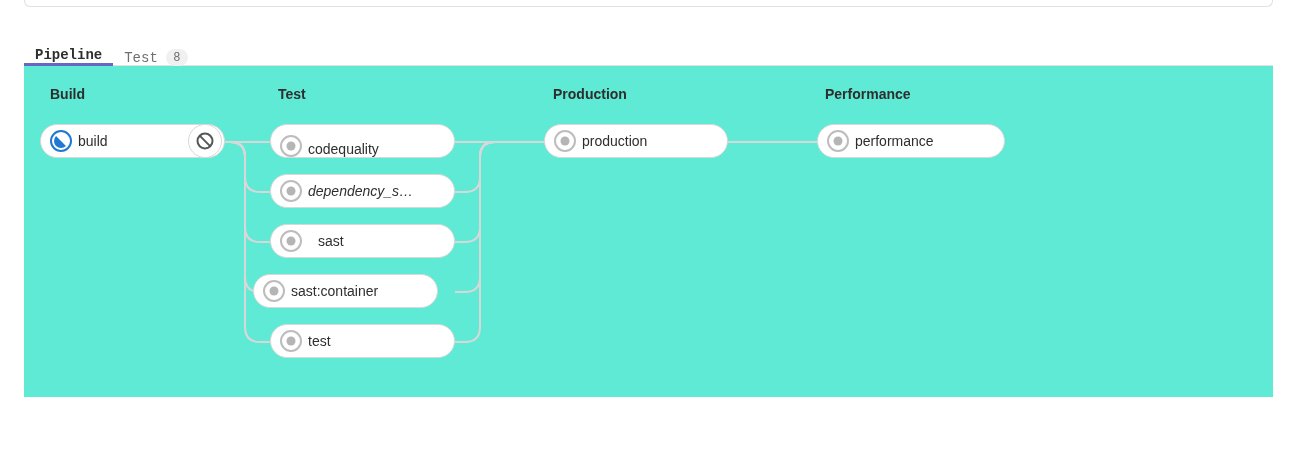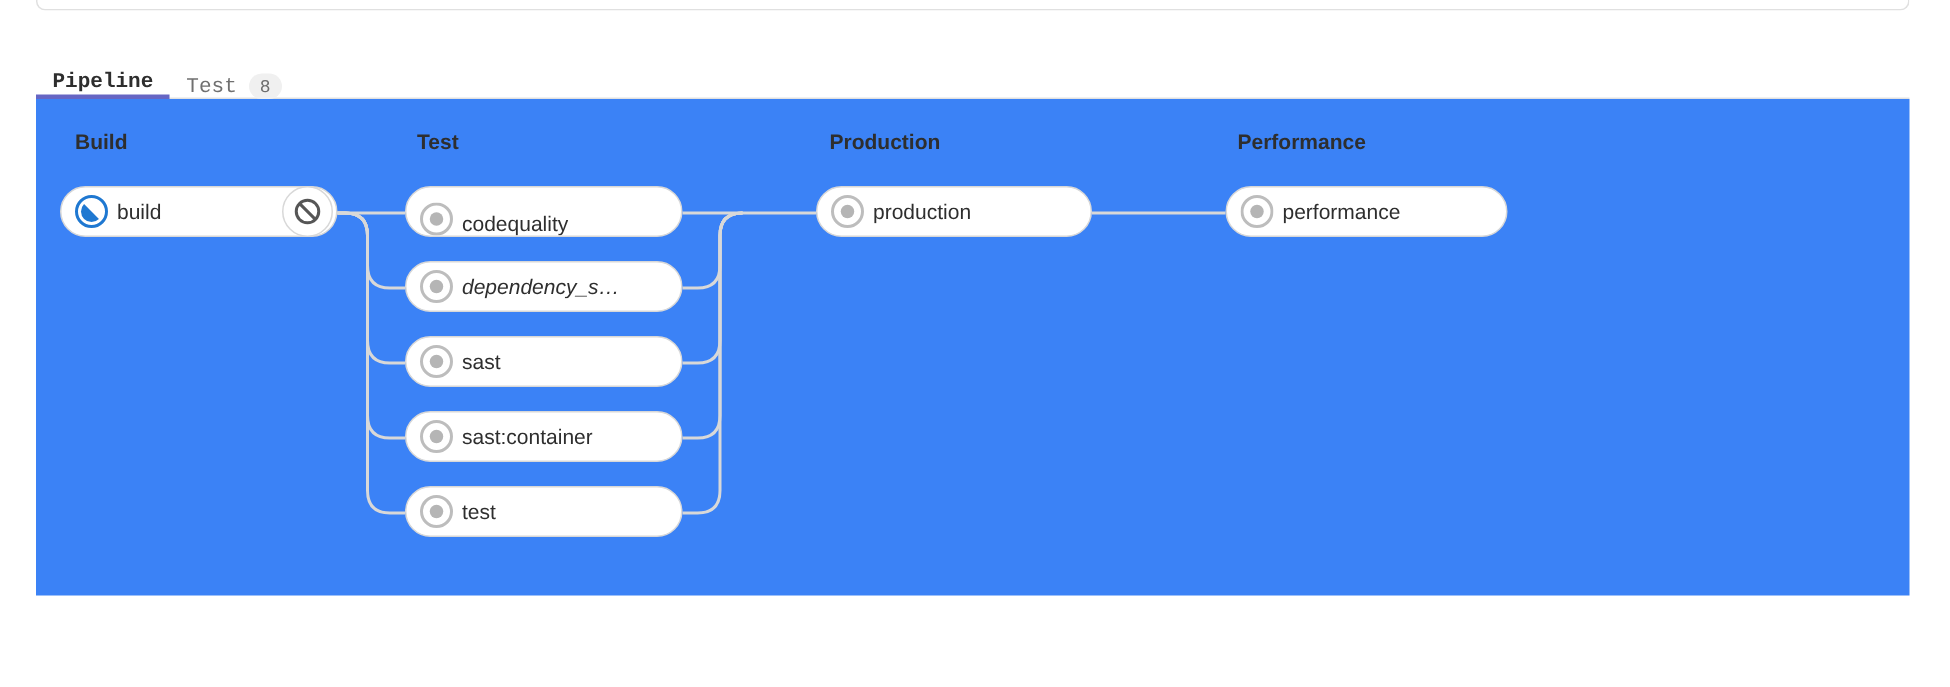--- a/index.html
+++ b/index.html
@@ -37,21 +37,21 @@
   .badge {
     display: inline-flex; align-items: center; justify-content: center;
     min-width: 22px; height: 17px; padding: 0 7px;
     background: #f0f0f0; border-radius: 9px;
     font-size: 12px; font-weight: 400; color: #6e6e6e;
   }
 
   
   .graph {
     position: absolute; left: 0; top: 66px; width: 1249px; height: 331px;
-    background: #3b82f6;
+    background: #5eead4;
   }
   .connectors { position: absolute; left: 0; top: 0; }
   .connectors path { stroke: #d8d8d8; stroke-width: 2; fill: none; }
 
   .stage-header {
     position: absolute; top: 20px;
     font-size: 14px; font-weight: 700; color: #2e2e2e;
   }
 
   .job {
@@ -139,29 +139,29 @@
     </div>
 
     <div class="job" style="left:246px; top:108px; width:185px;font-style:italic;">
       <svg class="status-icon" viewBox="0 0 22 22">
         <circle cx="11" cy="11" r="10" fill="none" stroke="#bdbdbd" stroke-width="2"></circle>
         <circle cx="11" cy="11" r="4.5" fill="#b5b5b5"></circle>
       </svg>
       <span class="job-label">dependency_s…</span>
     </div>
 
-    <div class="job" style="left:246px; top:158px; width:185px;">
+    <div class="job" style="left:246px; top:158px; width:185px;gap:10px;">
       <svg class="status-icon" viewBox="0 0 22 22">
         <circle cx="11" cy="11" r="10" fill="none" stroke="#bdbdbd" stroke-width="2"></circle>
         <circle cx="11" cy="11" r="4.5" fill="#b5b5b5"></circle>
       </svg>
       <span class="job-label">sast</span>
     </div>
 
-    <div class="job" style="left:246px; top:208px; width:185px;text-align:center;">
+    <div class="job" style="left:229px; top:208px; width:185px;text-align:center;">
       <svg class="status-icon" viewBox="0 0 22 22">
         <circle cx="11" cy="11" r="10" fill="none" stroke="#bdbdbd" stroke-width="2"></circle>
         <circle cx="11" cy="11" r="4.5" fill="#b5b5b5"></circle>
       </svg>
       <span class="job-label">sast:container</span>
     </div>
 
     <div class="job" style="left:246px; top:258px; width:185px;">
       <svg class="status-icon" viewBox="0 0 22 22">
         <circle cx="11" cy="11" r="10" fill="none" stroke="#bdbdbd" stroke-width="2"></circle>

